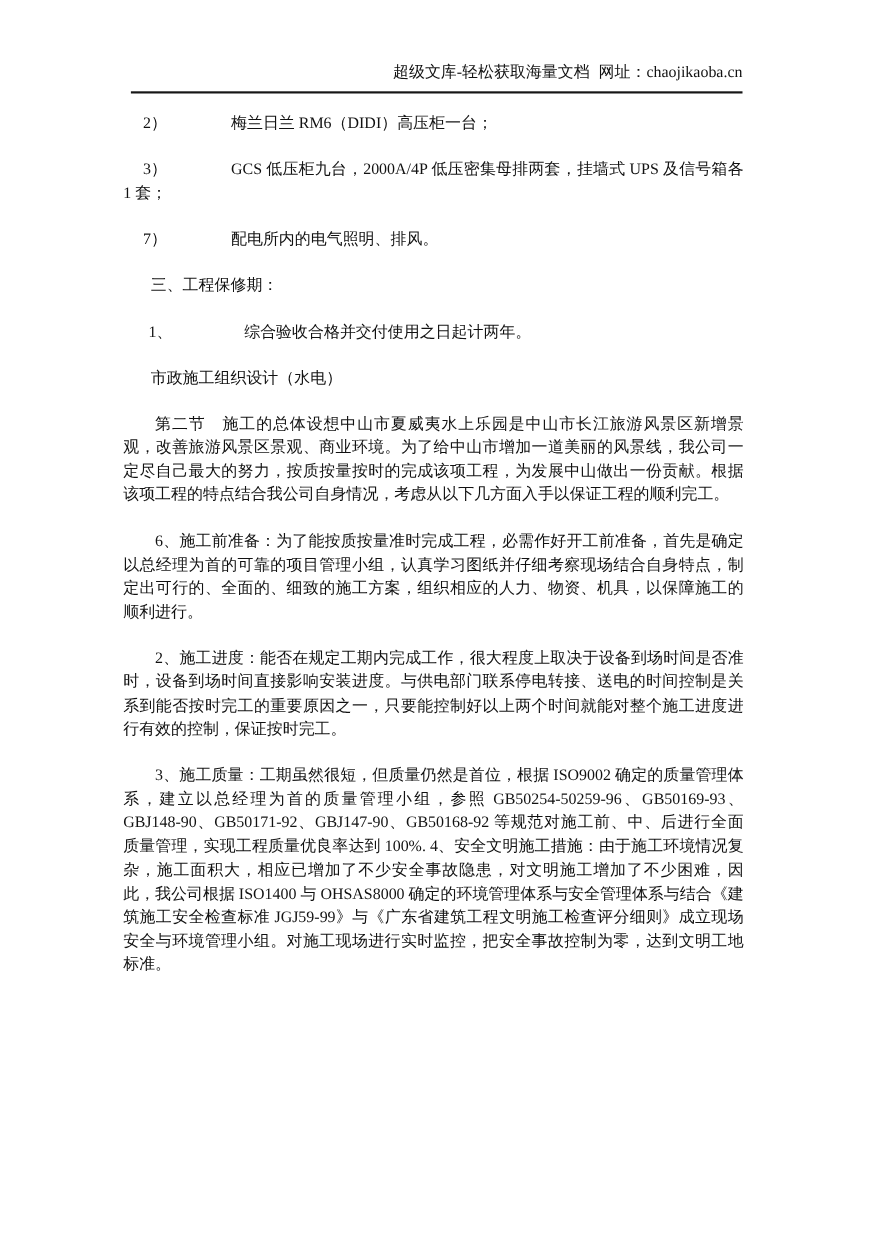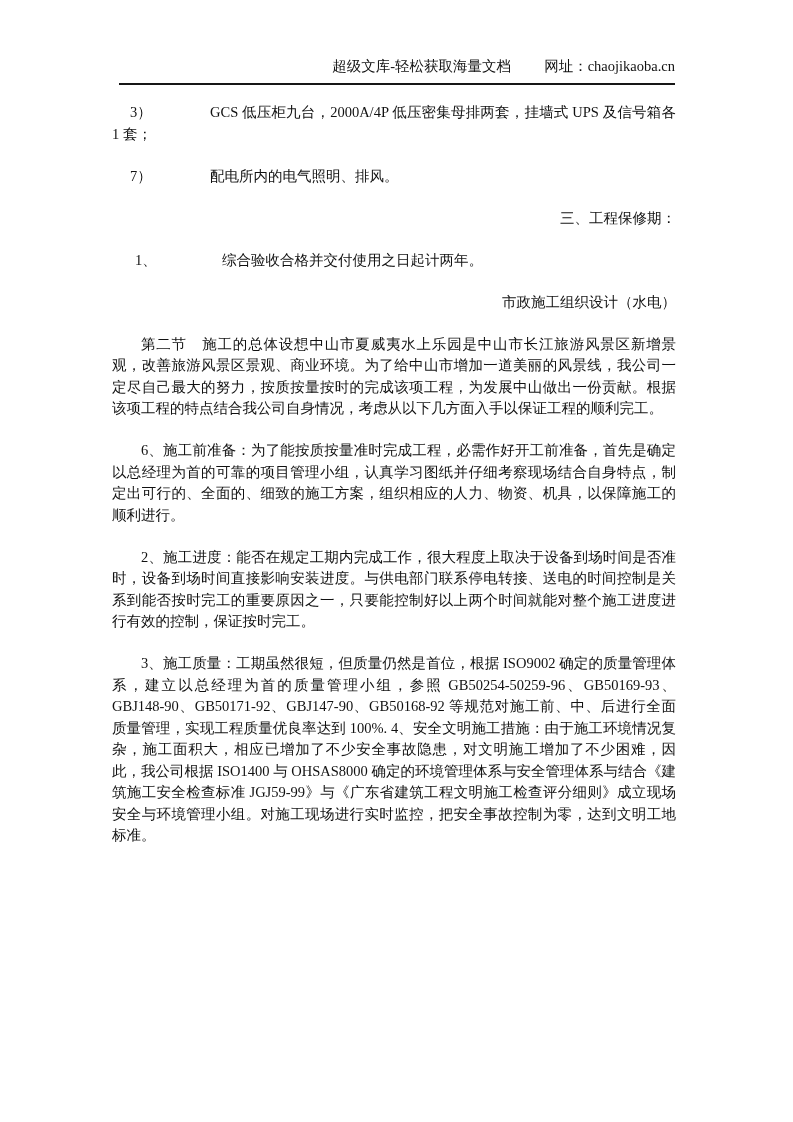--- a/index.html
+++ b/index.html
@@ -23,21 +23,21 @@
     left: 119px;
     width: 556px;
     padding-top: 57px;
     padding-bottom: 7px;
     border-bottom: 2px solid #161616;
     text-align: right;
     font-size: 14.5px;
     line-height: 19px;
     white-space: nowrap;
   }
-  .doc-header .url-label { margin-left: 33px; }
+  .doc-header .url-label { margin-left: 8px; }
   
   .doc-body {
     position: absolute;
     top: 102px;
     left: 112px;
     width: 564px;
     font-size: 14.5px;
     line-height: 21.5px;
     text-align: justify;
   }
@@ -51,36 +51,37 @@
     box-sizing: content-box;
   }
   
   .warranty-item .num {
     display: inline-block;
     width: 87px;
     padding-left: 23px;
     box-sizing: content-box;
   }
   
-  .h-row { text-indent: 25px; text-align: right; }
+  .h-row { text-indent: 25px; text-align: left; }
   
   .para { text-indent: 2em; }
 </style>
 </head>
 <body>
 
 <div class="page">
 
   <div class="doc-header">
     <span>超级文库-轻松获取海量文档</span><span class="url-label">网址：</span><span>chaojikaoba.cn</span>
   </div>
 
   <div class="doc-body">
 
 
+    <p class="item"><span class="num">2）</span><span>梅兰日兰 RM6（DIDI）高压柜一台；</span></p>
 
     <p class="item"><span class="num">3）</span><span>GCS 低压柜九台，2000A/4P 低压密集母排两套，挂墙式 UPS 及信号箱各 1 套；</span></p>
 
 
 
 
     <p class="item"><span class="num">7）</span><span>配电所内的电气照明、排风。</span></p>
 
     <p class="h-row">三、工程保修期：</p>
 

